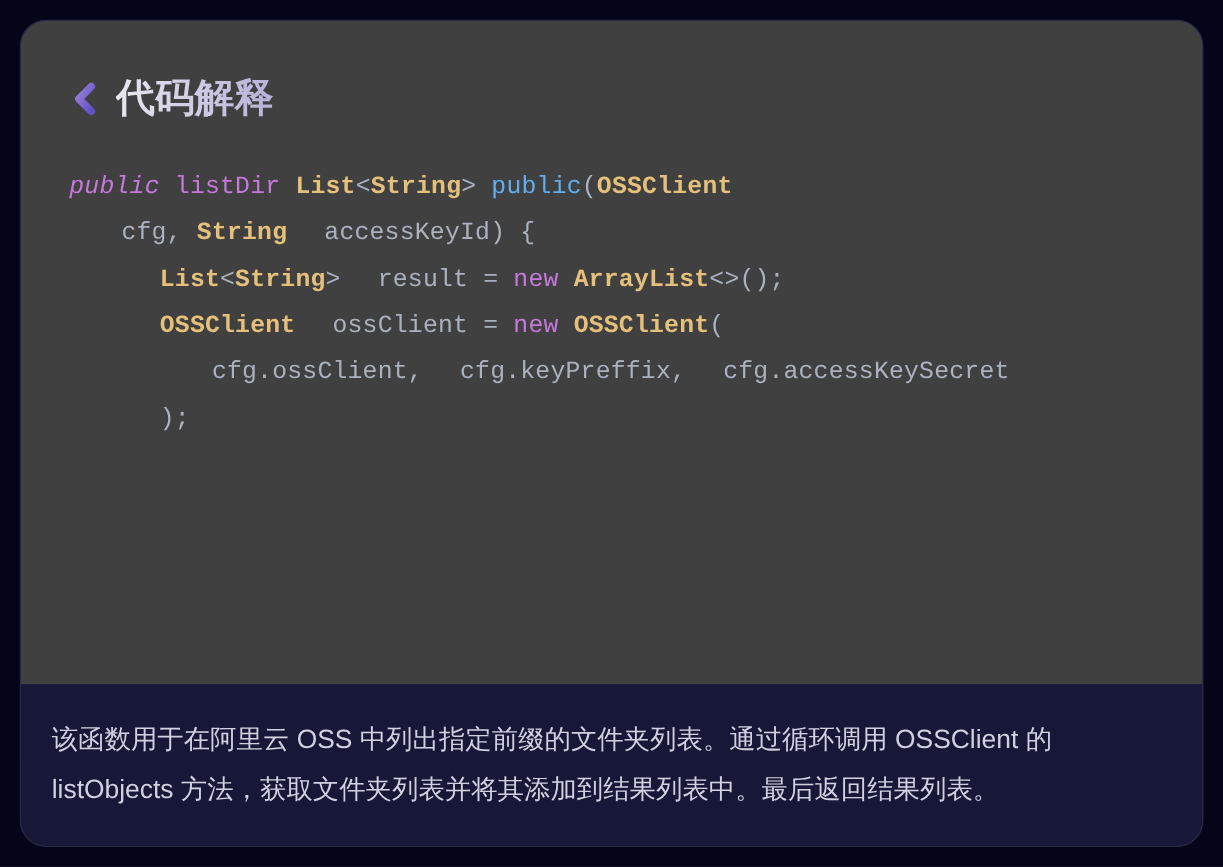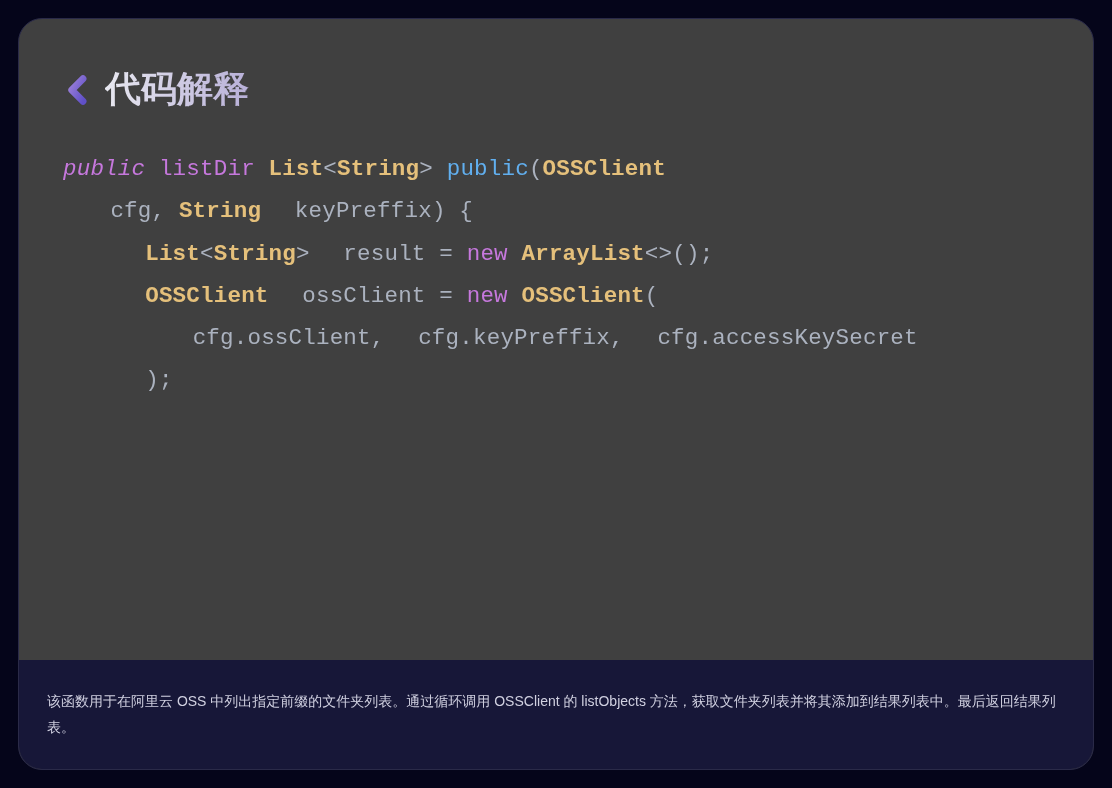--- a/index.html
+++ b/index.html
@@ -65,21 +65,21 @@
     .kw-public { color: #c678dd; font-style: italic; }
     .kw-static { color: #c678dd; }
     .kw-new { color: #c678dd; }
     .type { color: #e5c07b; font-weight: bold; }
     .method { color: #61afef; }
     .ident { color: #abb2bf; margin-left: 20px; }
     .punct { color: #abb2bf; }
     .explanation {
       background: #171738;
       padding: 28px 28px 28px 28px;
-      font-size: 14px;
+      font-size: 24px;
       color: #d0d0e0;
       line-height: 1.9;
       margin-left: -44px;
       margin-right: -44px;
       margin-top: 4px;
     }
   </style>
 </head>
 <body>
 
@@ -92,21 +92,21 @@
           <stop offset="0%" stop-color="#9a7fd8"></stop>
           <stop offset="100%" stop-color="#6050c8"></stop>
         </linearGradient>
       </defs>
     </svg>
     <h2 class="title">代码解释</h2>
   </div>
 
 
   <div class="code-block"><span class="kw-public">public</span><span> </span><span class="kw-static">listDir</span><span> </span><span class="type">List</span><span class="punct">&lt;</span><span class="type">String</span><span class="punct">&gt;</span><span> </span><span class="method">public</span><span class="punct">(</span><span class="type">OSSClient</span><span>
-  </span><span class="ident">cfg</span><span class="punct">, </span><span class="type">String</span><span> </span><span class="ident">keyPreffix</span><span class="punct">)</span><span> </span><span class="punct">{</span><span>
+  </span><span class="ident">cfg</span><span class="punct">, </span><span class="type">String</span><span> </span><span class="ident">accessKeyId</span><span class="punct">)</span><span> </span><span class="punct">{</span><span>
       </span><span class="type">List</span><span class="punct">&lt;</span><span class="type">String</span><span class="punct">&gt;</span><span> </span><span class="ident">result</span><span> </span><span class="punct">=</span><span> </span><span class="kw-new">new</span><span> </span><span class="type">ArrayList</span><span class="punct">&lt;&gt;</span><span class="punct">()</span><span class="punct">;</span><span>
       </span><span class="type">OSSClient</span><span> </span><span class="ident">ossClient</span><span> </span><span class="punct">=</span><span> </span><span class="kw-new">new</span><span> </span><span class="type">OSSClient</span><span class="punct">(</span><span>
         </span><span class="ident">cfg.ossClient</span><span class="punct">, </span><span class="ident">cfg.keyPreffix</span><span class="punct">, </span><span class="ident">cfg.accessKeySecret</span><span>
       </span><span class="punct">)</span><span class="punct">;</span></div>
 
   <div class="explanation">
     <p>该函数用于在阿里云 OSS 中列出指定前缀的文件夹列表。通过循环调用 OSSClient 的 listObjects 方法，获取文件夹列表并将其添加到结果列表中。最后返回结果列表。</p>
   </div>
 </div>
 

